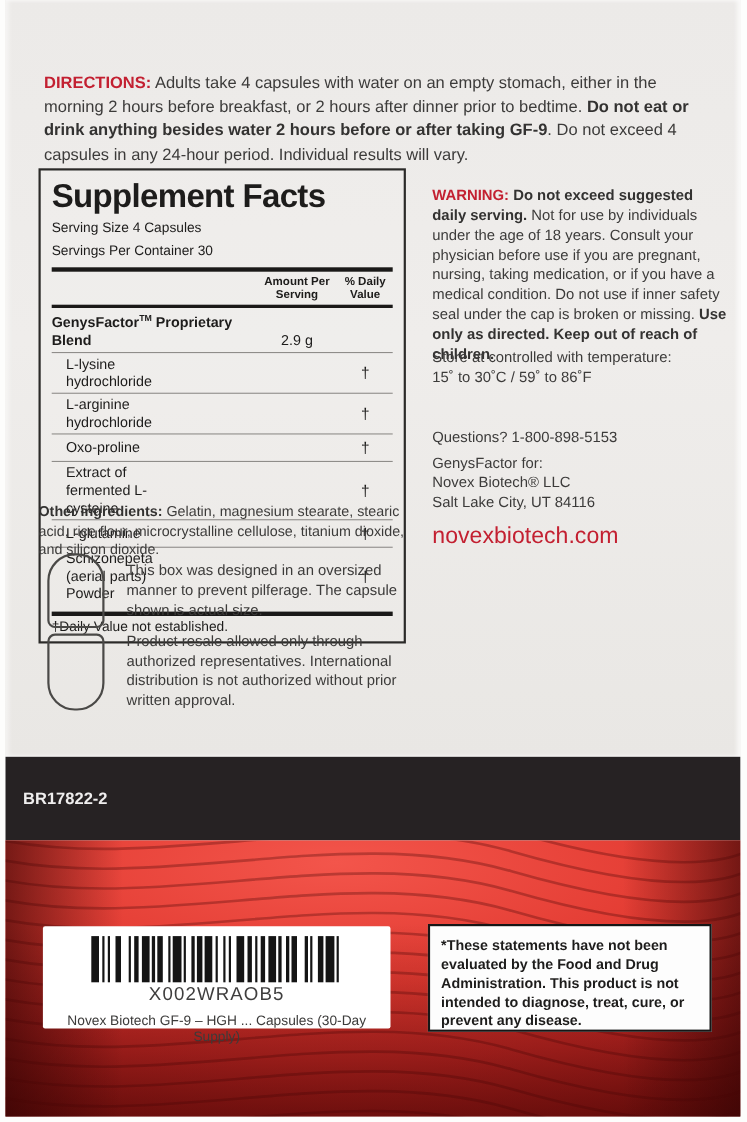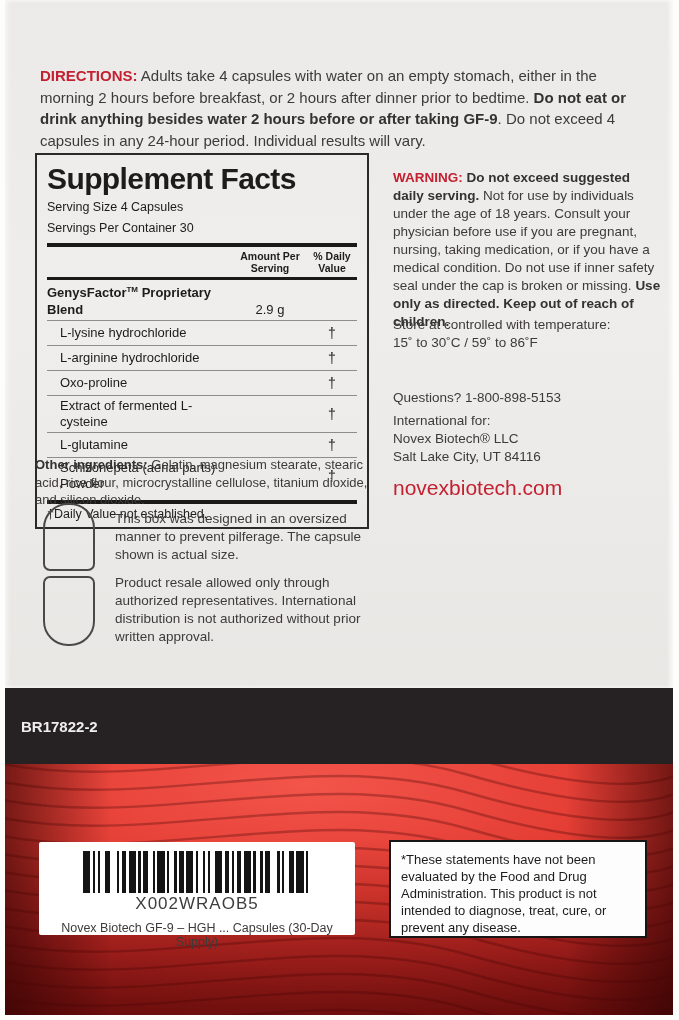--- a/index.html
+++ b/index.html
@@ -19,21 +19,21 @@
           padding:8px 10px 5px 10px;color:#1d1c1b;background:rgba(255,255,255,0.06);}
   .sf-title{font-size:30px;font-weight:bold;letter-spacing:-0.6px;line-height:32px;}
   .sf-serving{font-size:12.5px;line-height:17px;margin-top:4px;}
   .sf-bar{height:4px;background:#1a1918;margin-top:6px;}
   .sf-bar-mid{height:3px;background:#1a1918;}
   .sf-head{display:flex;justify-content:flex-end;align-items:flex-end;padding:3px 0;}
   .sf-col{font-size:10.5px;font-weight:bold;text-align:center;line-height:12px;}
   .sf-col.amount{width:74px;}
   .sf-col.dv{width:50px;}
   .sf-row{display:flex;align-items:center;font-size:13px;line-height:16px;padding:2px 0;}
-  .sf-row + .sf-row{border-top:1px solid #8f8d8a;}
+  .sf-row + .sf-row{border-top:1px solid #8f8d8a;gap:40px;}
   .sf-row .name{flex:1;}
   .sf-row.indent .name{padding-left:13px;}
   .sf-row .amt{width:74px;text-align:center;margin-top:20px;}
   .sf-row .dvv{width:50px;text-align:center;font-size:14px;}
   .sf-blend .name{font-weight:bold;}
   .sup{font-size:8px;vertical-align:super;}
   .sf-foot{font-size:12.5px;padding:3px 0 1px;}
   
   .warning{position:absolute;left:388px;top:155px;width:270px;font-size:13.5px;line-height:18px;}
   .storage{position:absolute;left:388px;top:316px;width:270px;font-size:13.5px;line-height:18px;}
@@ -61,21 +61,21 @@
       linear-gradient(to bottom, rgba(45,2,2,0) 30%, rgba(60,4,4,.45) 100%),
       radial-gradient(150% 130% at 45% 8%, #f3554b 0%, #e23a31 34%, #c02723 55%, #8c1512 75%, #4a0909 100%);}
   .waves{position:absolute;left:0;top:0;width:100%;height:100%;}
   .barcode-box{position:absolute;left:34px;top:78px;width:316px;height:93px;background:#ffffff;
                border-radius:2px;text-align:center;}
   .bars{display:flex;justify-content:center;align-items:stretch;height:42px;margin-top:9px;}
   .bars .bar{background:#141414;}
   .barcode-value{font-size:17px;color:#3f3e3e;letter-spacing:1px;margin-top:1px;}
   .barcode-caption{font-size:12.5px;color:#3c3b3a;margin-top:7px;}
   .disclaimer-box{position:absolute;left:384px;top:76px;width:234px;height:76px;background:#fdfdfd;
-                  border:2px solid #161616;padding:9px 10px;font-size:13px;font-weight:normal;
+                  border:2px solid #161616;padding:9px 10px;font-size:13px;font-weight:bold;
                   line-height:17px;color:#1d1c1b;}
 </style>
 </head>
 <body>
 
 <div class="page">
   <div class="box">
 
     <div class="panel">
 
@@ -136,21 +136,21 @@
         <span class="accent">WARNING:</span><b> Do not exceed suggested daily serving.</b><span> Not for use by individuals under the age of 18 years. Consult your physician before use if you are pregnant, nursing, taking medication, or if you have a medical condition. Do not use if inner safety seal under the cap is broken or missing. </span><b>Use only as directed. Keep out of reach of children.</b>
       </p>
 
       <div class="storage">
         <div>Store at controlled with temperature:</div>
         <div>15˚ to 30˚C / 59˚ to 86˚F</div>
       </div>
 
       <div class="questions">Questions? 1-800-898-5153</div>
       <div class="mfd">
-        <div>International for:</div>
+        <div>GenysFactor for:</div>
         <div>Novex Biotech® LLC</div>
         <div>Salt Lake City, UT 84116</div>
       </div>
       <div class="website">novexbiotech.com</div>
 
       <p class="other-ing">
         <b>Other ingredients:</b><span> Gelatin, magnesium stearate, stearic acid, rice flour, microcrystalline cellulose, titanium dioxide, and silicon dioxide.</span>
       </p>
 
       <div class="capsule">

